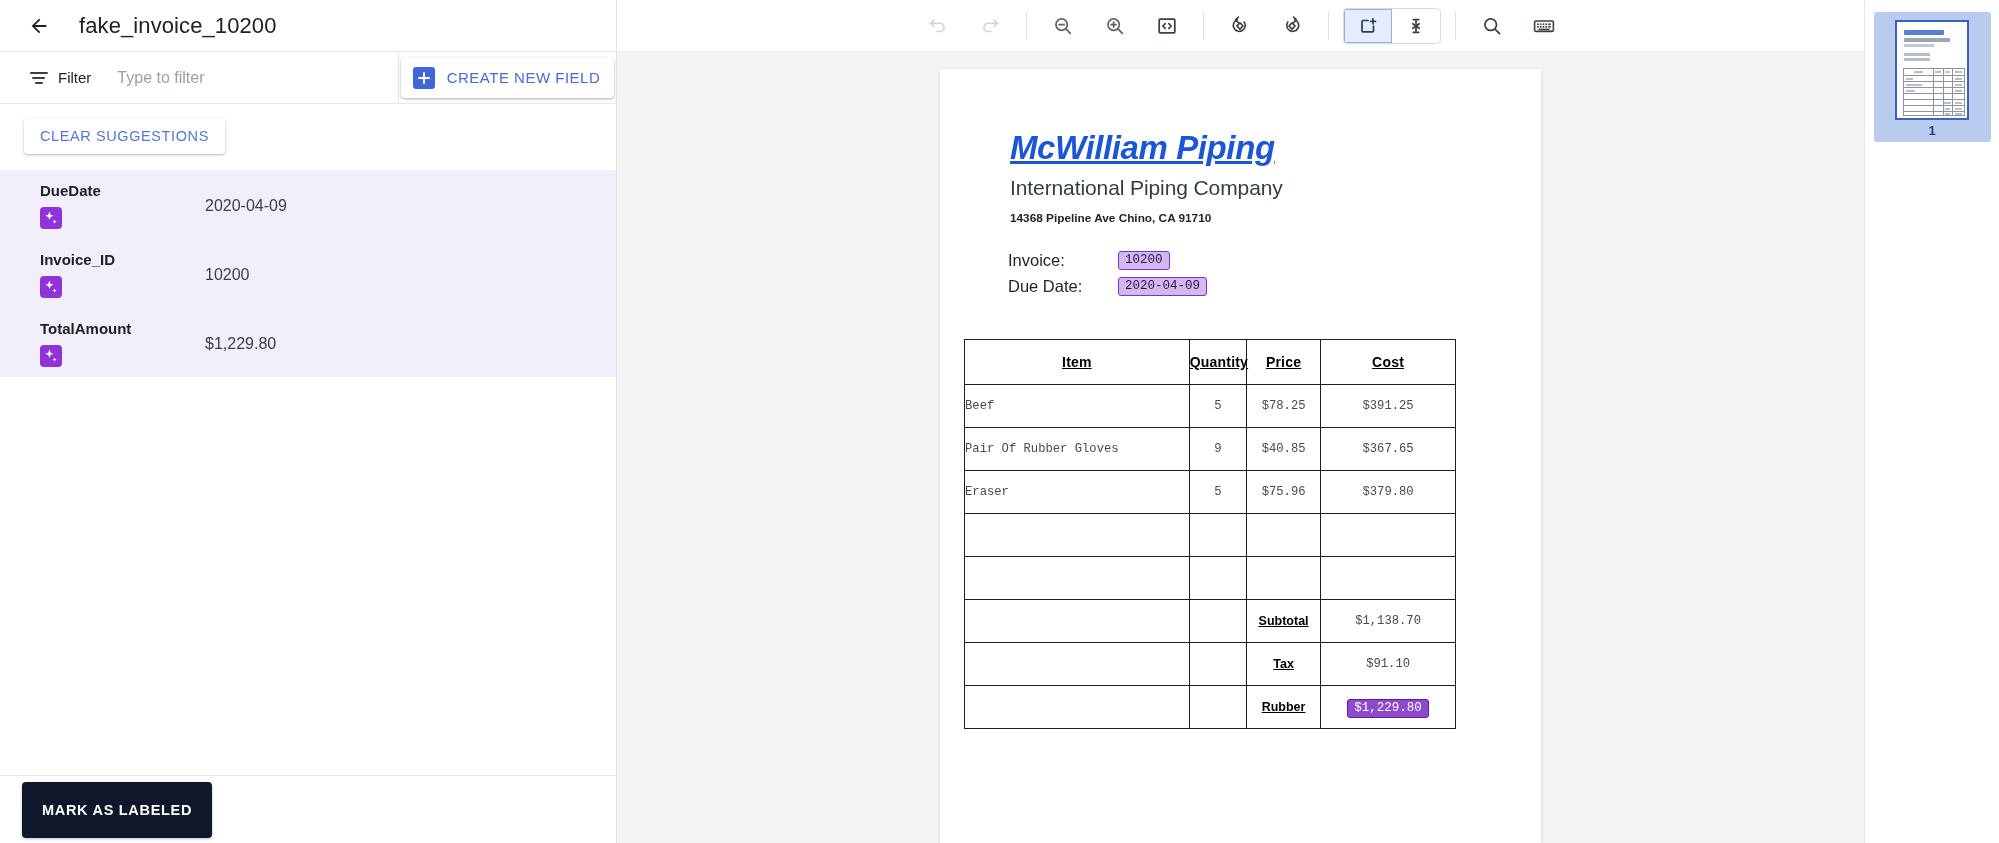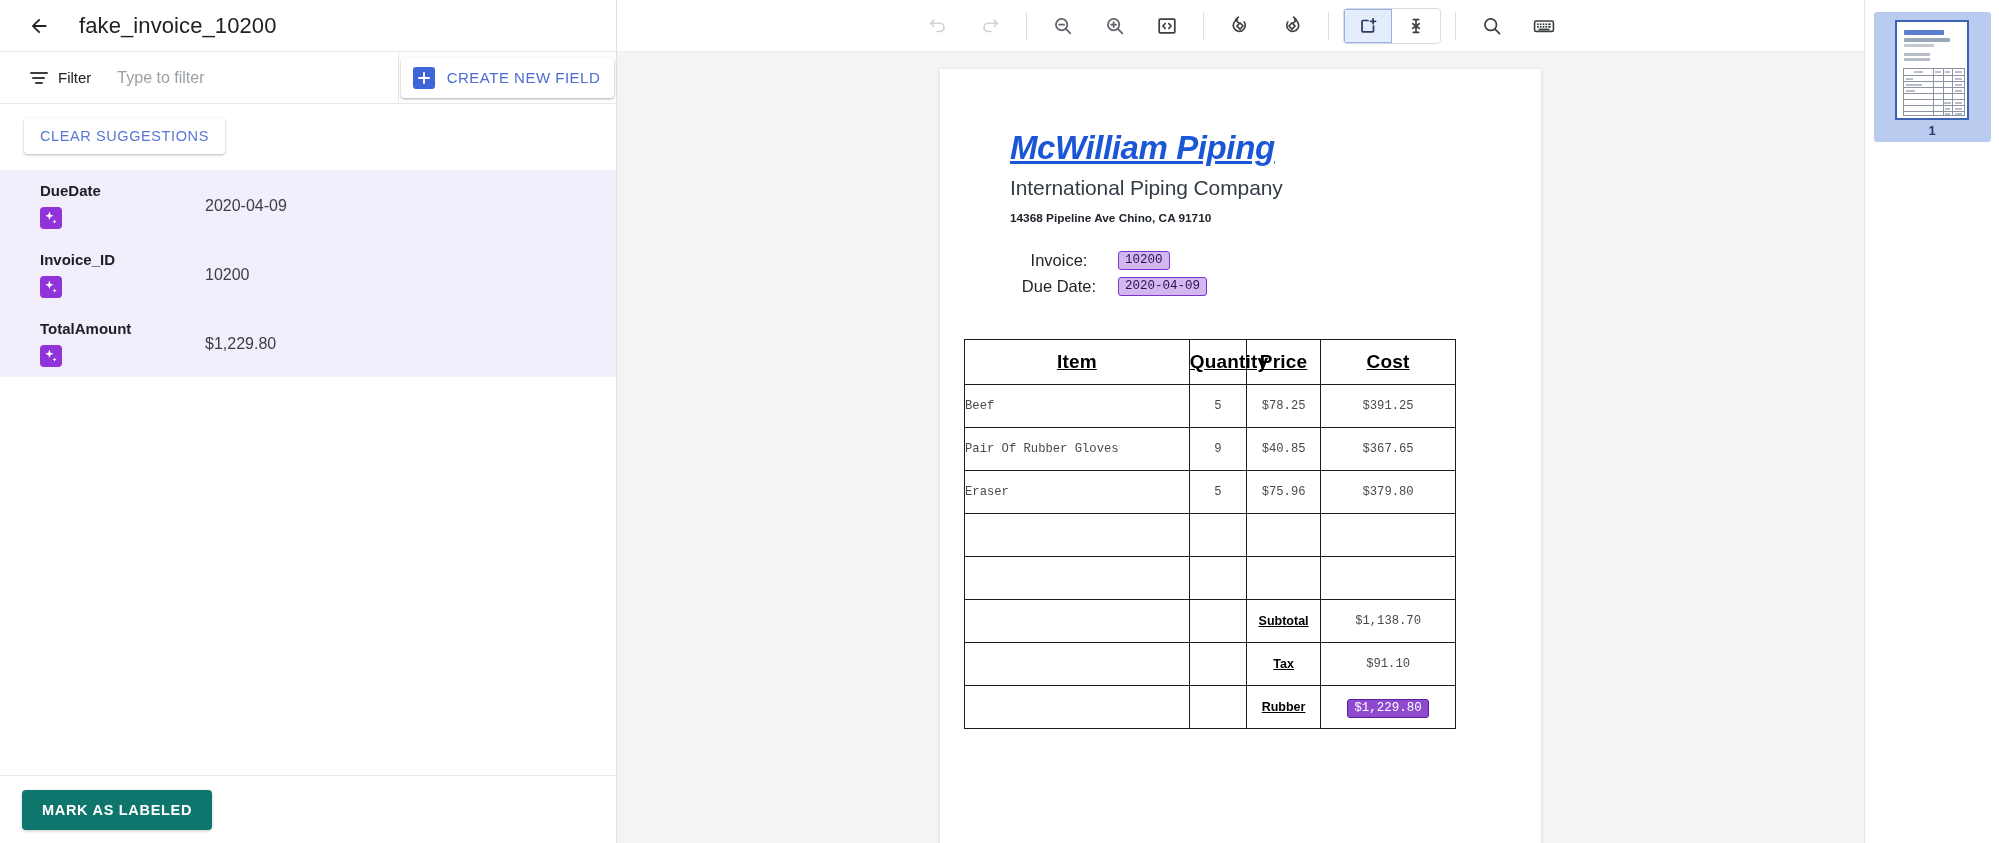--- a/index.html
+++ b/index.html
@@ -128,22 +128,22 @@
   }
 
   .lp-footer {
     margin-top: auto;
     height: 68px; flex: 0 0 68px;
     border-top: 1px solid #e8e8e8;
     display: flex; align-items: center; padding-left: 22px;
     background: #fff;
   }
   .mark-labeled-btn {
-    height: 40px; padding: 0 20px;
-    background: #0f766e; color: #fff;
+    height: 56px; padding: 0 20px;
+    background: #0f172a; color: #fff;
     border: none; border-radius: 4px;
     font-size: 14.5px; font-weight: 700; letter-spacing: .7px;
     font-family: "Liberation Sans", sans-serif;
     cursor: pointer;
     box-shadow: 0 1px 3px rgba(60,64,67,.3);
   }
 
   
   .viewer {
     flex: 1 1 auto; height: 843px;
@@ -203,21 +203,21 @@
   .company-addr {
     font-size: 11.8px; color: #20252b; margin-top: 11px; font-weight: 600;
   }
 
   .meta-block { margin-top: 24px; padding-left: 68px; }
   .meta-row {
     display: flex; align-items: center;
     font-size: 16.5px; color: #1e2125; margin-bottom: 4px;
     height: 22px;
   }
-  .meta-label { width: 102px; text-align: center; margin-right: 8px; }
+  .meta-label { width: 102px; text-align: left; margin-right: 8px; }
   .hl {
     display: inline-block;
     font-family: "Liberation Mono", monospace;
     font-size: 12.5px;
     padding: 1px 6px;
     border-radius: 3px;
     line-height: 15px;
     color: #2b0a4d;
   }
   .hl-light {
@@ -241,21 +241,21 @@
     padding: 0;
     height: 43px;
     vertical-align: middle;
   }
   .inv-table thead th { height: 45px; }
   .col-item   { width: 200px; }
   .col-qty    { width: 51px; }
   .col-price  { width: 66px; }
   .col-cost   { width: 120px; }
   .th-label {
-    font-size: 19px; font-weight: 700; color: #000;
+    font-size: 14px; font-weight: 700; color: #000;
     text-decoration: underline; text-align: center;
     font-family: "Liberation Sans", sans-serif;
     letter-spacing: .2px;
   }
   .cell-mono {
     font-family: "Liberation Mono", monospace;
     font-size: 12.2px; color: #4a4a4a;
   }
   .cell-item { padding-left: 14px; }
   .cell-center { text-align: center; }

